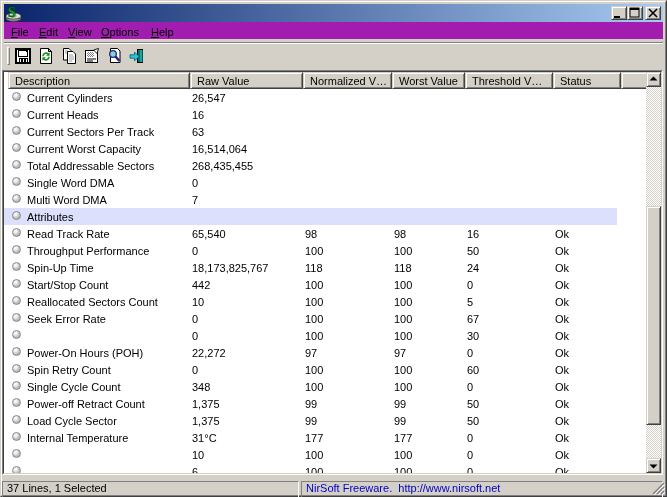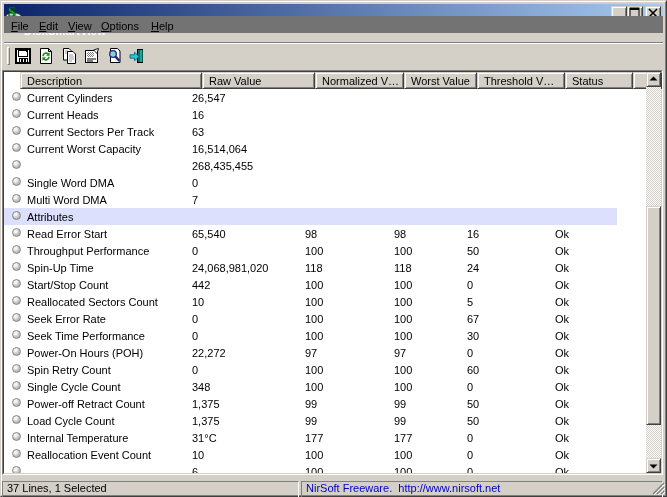--- a/index.html
+++ b/index.html
@@ -6,31 +6,31 @@
 body{font-family:"Liberation Sans",sans-serif;font-size:11px;color:#000;background:#d4d0c8;position:relative}
 
 #f1{position:absolute;inset:0;border:1px solid;border-color:#d4d0c8 #404040 #404040 #d4d0c8}
 #f2{position:absolute;inset:1px;border:1px solid;border-color:#fff #808080 #808080 #fff;background:#d4d0c8}
 
 #title{position:absolute;left:4px;top:4px;width:659px;height:18px;background:linear-gradient(to right,#0a246a,#a6caf0);color:#fff;font-weight:bold}
 #title .txt{position:absolute;left:20px;top:21px;font-size:11px;letter-spacing:0.2px}
 #appicon{position:absolute;left:1px;top:1px}
 .cbtn{position:absolute;top:2px;width:16px;height:14px;background:#d4d0c8;border:1px solid;border-color:#d4d0c8 #404040 #404040 #d4d0c8;box-shadow:inset 1px 1px 0 #fff,inset -1px -1px 0 #808080}
 
-#menu{position:absolute;left:4px;top:16px;width:659px;height:17px;background:#737373}
+#menu{position:absolute;left:4px;top:22px;width:659px;height:17px;background:#a21caf}
 .mi{position:absolute;top:4px}
 
 #tbar{position:absolute;left:4px;top:42px;width:659px;height:27px;border-top:1px solid #808080;background:#d4d0c8}
 #tbar .hl{position:absolute;left:0;top:0;width:100%;height:1px;background:#fff}
 #grip{position:absolute;left:3px;top:4px;width:3px;height:18px;border:1px solid;border-color:#fff #808080 #808080 #fff}
 .tico{position:absolute;top:5px}
 
 #lv1{position:absolute;left:2px;top:70px;width:661px;height:405px;border:1px solid;border-color:#808080 #fff #fff #808080}
 #lv2{position:absolute;inset:0;border:1px solid;border-color:#404040 #d4d0c8 #d4d0c8 #404040;background:#fff}
-#hdr{position:absolute;left:16px;top:0;width:523px;height:17px;background:#1d4ed8}
+#hdr{position:absolute;left:4px;top:0;width:523px;height:17px;background:#1d4ed8}
 .h{position:absolute;top:0;height:17px;background:#d4d0c8;border:1px solid;border-color:#d4d0c8 #404040 #404040 #d4d0c8;box-shadow:inset 1px 1px 0 #fff,inset -1px -1px 0 #808080;padding:2px 0 0 6px;overflow:hidden;white-space:nowrap}
 #rows{position:absolute;left:0;top:17px;width:642px;height:384px;overflow:hidden}
 .row{position:relative;height:17px;white-space:nowrap}
 .row.sel{background:linear-gradient(#dde0fc,#dde0fc) 0 0/613px 100% no-repeat}
 .led{position:absolute;left:8px;top:3px;width:9px;height:9px;border-radius:50%;background:radial-gradient(circle at 35% 30%,#f4f4f4 0 20%,#c4c4c4 55%,#9c9c9c 100%);border:1px solid #888}
 .c0,.c1,.c2,.c3,.c4,.c5{position:absolute;top:3px}
 .c0{left:23px}.c1{left:188px}.c2{left:301px}.c3{left:390px}.c4{left:463px}.c5{left:551px}
 
 #sb{position:absolute;right:0;top:0;width:15px;height:401px;background:#fff}
 .dither{background-image:conic-gradient(#fff 25%,#d4d0c8 0 50%,#fff 0 75%,#d4d0c8 0);background-size:2px 2px}
@@ -152,58 +152,59 @@
           <div class="c0">Current Sectors Per Track</div>
           <div class="c1">63</div>
         </div>
 <div class="row">
           <span class="led"></span>
           <div class="c0">Current Worst Capacity</div>
           <div class="c1">16,514,064</div>
         </div>
 <div class="row">
           <span class="led"></span>
+          <div class="c0">Total Addressable Sectors</div>
           <div class="c1">268,435,455</div>
         </div>
 <div class="row">
           <span class="led"></span>
           <div class="c0">Single Word DMA</div>
           <div class="c1">0</div>
         </div>
 <div class="row">
           <span class="led"></span>
           <div class="c0">Multi Word DMA</div>
           <div class="c1">7</div>
         </div>
 <div class="row sel">
           <span class="led"></span>
           <div class="c0">Attributes</div>
         </div>
 <div class="row">
           <span class="led"></span>
-          <div class="c0">Read Error Start</div>
+          <div class="c0">Read Track Rate</div>
           <div class="c1">65,540</div>
           <div class="c2">98</div>
           <div class="c3">98</div>
           <div class="c4">16</div>
           <div class="c5">Ok</div>
         </div>
 <div class="row">
           <span class="led"></span>
           <div class="c0">Throughput Performance</div>
           <div class="c1">0</div>
           <div class="c2">100</div>
           <div class="c3">100</div>
           <div class="c4">50</div>
           <div class="c5">Ok</div>
         </div>
 <div class="row">
           <span class="led"></span>
           <div class="c0">Spin-Up Time</div>
-          <div class="c1">24,068,981,020</div>
+          <div class="c1">18,173,825,767</div>
           <div class="c2">118</div>
           <div class="c3">118</div>
           <div class="c4">24</div>
           <div class="c5">Ok</div>
         </div>
 <div class="row">
           <span class="led"></span>
           <div class="c0">Start/Stop Count</div>
           <div class="c1">442</div>
           <div class="c2">100</div>
@@ -224,21 +225,20 @@
           <span class="led"></span>
           <div class="c0">Seek Error Rate</div>
           <div class="c1">0</div>
           <div class="c2">100</div>
           <div class="c3">100</div>
           <div class="c4">67</div>
           <div class="c5">Ok</div>
         </div>
 <div class="row">
           <span class="led"></span>
-          <div class="c0">Seek Time Performance</div>
           <div class="c1">0</div>
           <div class="c2">100</div>
           <div class="c3">100</div>
           <div class="c4">30</div>
           <div class="c5">Ok</div>
         </div>
 <div class="row">
           <span class="led"></span>
           <div class="c0">Power-On Hours (POH)</div>
           <div class="c1">22,272</div>
@@ -269,39 +269,38 @@
           <span class="led"></span>
           <div class="c0">Power-off Retract Count</div>
           <div class="c1">1,375</div>
           <div class="c2">99</div>
           <div class="c3">99</div>
           <div class="c4">50</div>
           <div class="c5">Ok</div>
         </div>
 <div class="row">
           <span class="led"></span>
-          <div class="c0">Load Cycle Count</div>
+          <div class="c0">Load Cycle Sector</div>
           <div class="c1">1,375</div>
           <div class="c2">99</div>
           <div class="c3">99</div>
           <div class="c4">50</div>
           <div class="c5">Ok</div>
         </div>
 <div class="row">
           <span class="led"></span>
           <div class="c0">Internal Temperature</div>
           <div class="c1">31°C</div>
           <div class="c2">177</div>
           <div class="c3">177</div>
           <div class="c4">0</div>
           <div class="c5">Ok</div>
         </div>
 <div class="row">
           <span class="led"></span>
-          <div class="c0">Reallocation Event Count</div>
           <div class="c1">10</div>
           <div class="c2">100</div>
           <div class="c3">100</div>
           <div class="c4">0</div>
           <div class="c5">Ok</div>
         </div>
 <div class="row">
           <span class="led"></span>
           <div class="c1">6</div>
           <div class="c2">100</div>

